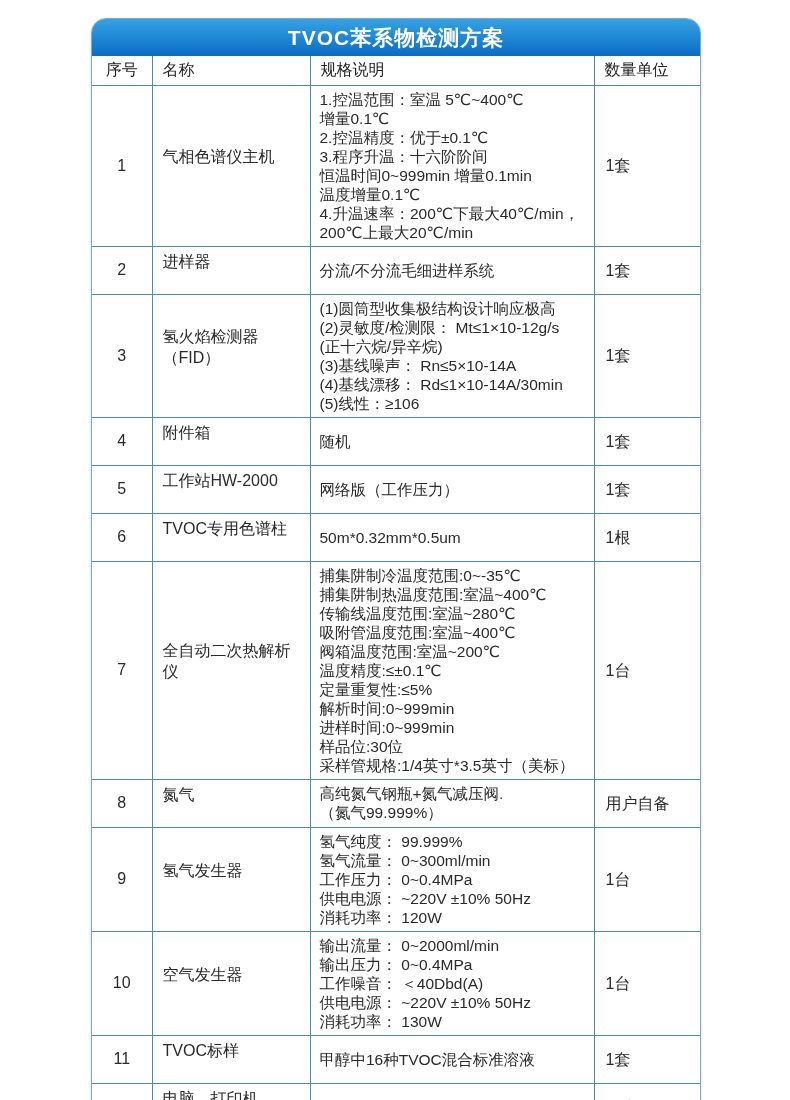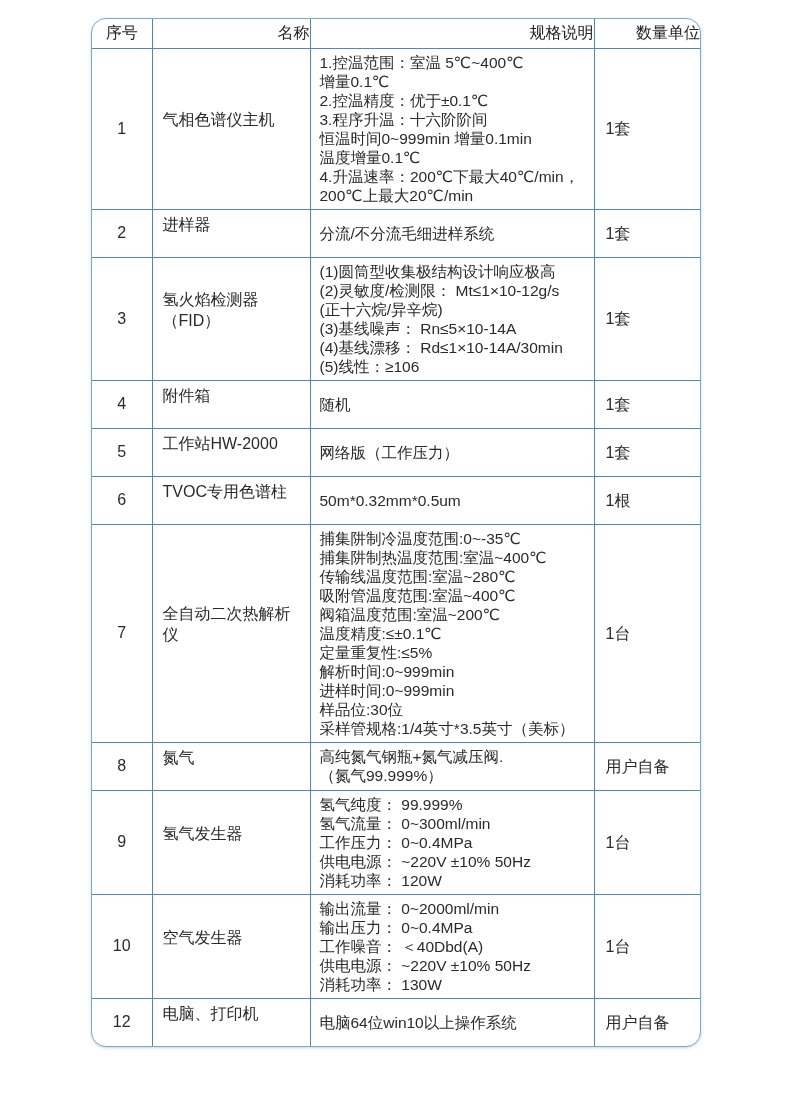--- a/index.html
+++ b/index.html
@@ -58,21 +58,21 @@
   .spec-table tbody tr:last-child > * { border-bottom: none; }
 
   .spec-table col.c-no   { width: 60px; }
   .spec-table col.c-name { width: 158px; }
   .spec-table col.c-spec { width: 284px; }
   .spec-table col.c-qty  { width: 106px; }
 
   .spec-table th {
     height: 29px;
     font-weight: normal;
-    text-align: right;
+    text-align: left;
     padding: 2px 0 2px 10px;
     color: #222222;
   }
   .spec-table th.h-no { text-align: center; padding-left: 0; }
 
   td.cell-no {
     text-align: center;
     padding: 4px 0;
   }
   td.cell-name {
@@ -89,20 +89,21 @@
     padding: 4px 2px 4px 11px;
     line-height: 21px;
   }
   tr.row-single td { height: 30px; }
 </style>
 </head>
 <body>
 
 <div class="page">
   <div class="panel">
+    <div class="panel-title">TVOC苯系物检测方案</div>
     <table class="spec-table">
       <colgroup>
         <col class="c-no">
           <col class="c-name">
           <col class="c-spec">
           <col class="c-qty">
       </colgroup>
       <thead>
         <tr>
           <th class="h-no">序号</th>
@@ -197,20 +198,26 @@
           <td class="cell-no">10</td>
           <td class="cell-name">空气发生器</td>
           <td class="cell-spec">输出流量： 0~2000ml/min
 输出压力： 0~0.4MPa
 工作噪音： ＜40Dbd(A)
 供电电源： ~220V ±10% 50Hz
 消耗功率： 130W</td>
           <td class="cell-qty">1台</td>
         </tr>
         <tr class="row-single">
+          <td class="cell-no">11</td>
+          <td class="cell-name">TVOC标样</td>
+          <td class="cell-spec">甲醇中16种TVOC混合标准溶液</td>
+          <td class="cell-qty">1套</td>
+        </tr>
+        <tr class="row-single">
           <td class="cell-no">12</td>
           <td class="cell-name">电脑、打印机</td>
           <td class="cell-spec">电脑64位win10以上操作系统</td>
           <td class="cell-qty">用户自备</td>
         </tr>
       </tbody>
     </table>
   </div>
 </div>
 

